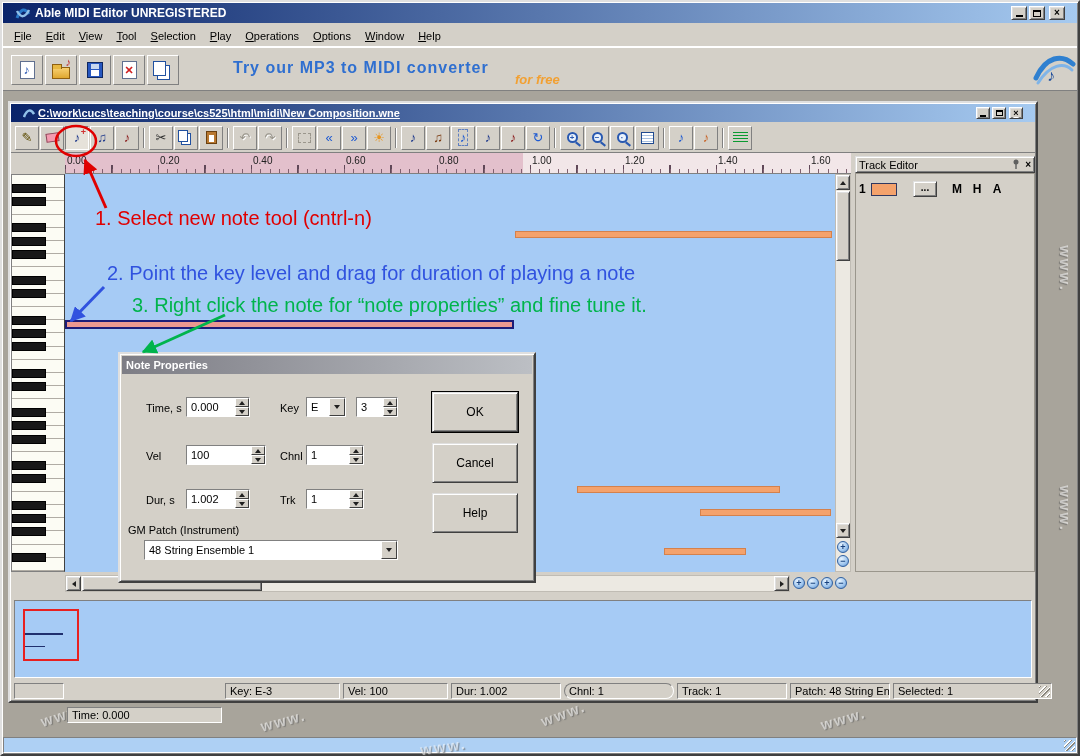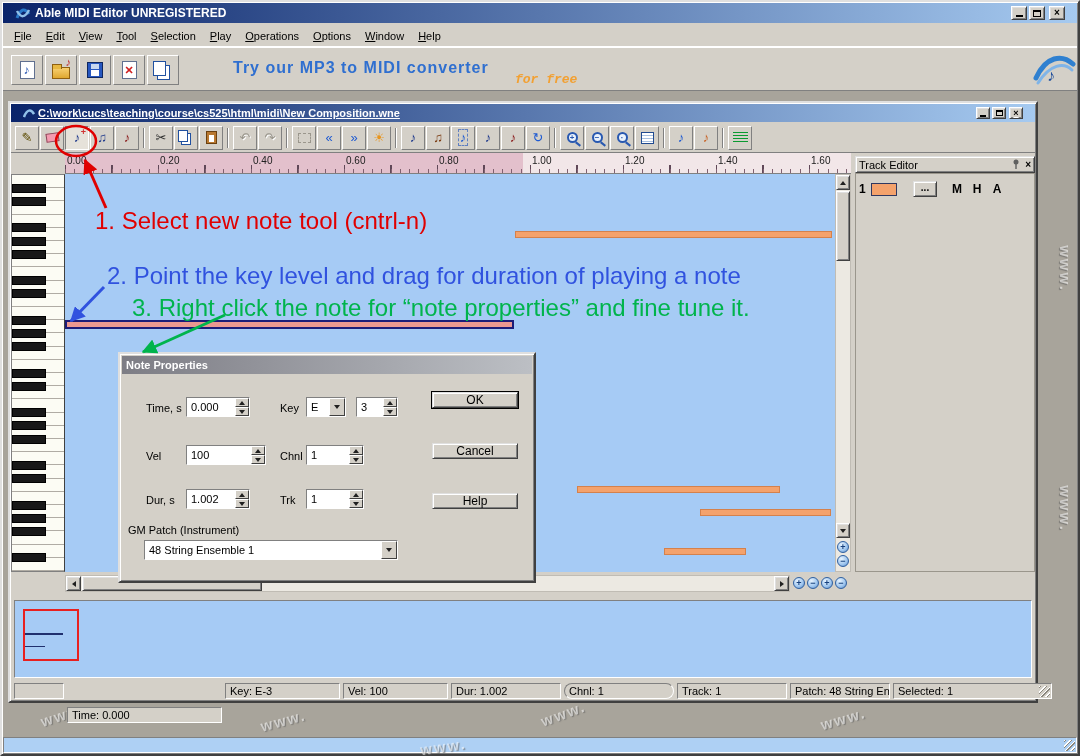--- a/index.html
+++ b/index.html
@@ -62,21 +62,21 @@
   .rticks-minor{position:absolute;left:0;right:0;bottom:0;height:4px;background:repeating-linear-gradient(90deg,#806070 0 1px,transparent 1px 9.3px);}
   .rticks-major{position:absolute;left:0;right:0;bottom:0;height:8px;background:repeating-linear-gradient(90deg,#604858 0 1px,transparent 1px 46.5px);}
   .rlabel{position:absolute;top:2px;font-size:10px;color:#202020;z-index:2;}
   
   .piano{background:#fcfcf4;border:1px solid #808080;border-right:1px solid #404040;overflow:hidden;z-index:11;}
   .wkey{position:absolute;left:0;width:100%;background:#fcfcf4;border-bottom:1px solid #b0aca4;}
   .bkey{position:absolute;left:0;width:34px;height:9px;background:#181818;border:1px solid #000;z-index:2;}
   .canvas{background:#a6cbf5;overflow:hidden;z-index:10;}
   .note{position:absolute;height:7px;background:#f4a26c;border:1px solid #d4814c;}
   .selnote{height:9px;background:#eb9890;border:2px solid #1c1c78;}
-  .ann{position:absolute;font-size:24px;white-space:nowrap;z-index:20;}
+  .ann{position:absolute;font-size:20px;white-space:nowrap;z-index:20;}
   .ann-red{color:#e00000;}
   .ann-blue{color:#3052df;}
   .ann-green{color:#00b44c;}
   
   .scroll{background:#ece9e2;border:1px solid #c0bcb4;z-index:11;}
   .sarrow{position:absolute;background:#d4d0c8;border:1px solid;border-color:#fff #404040 #404040 #fff;box-shadow:inset 1px 1px 0 #dfdfdf,inset -1px -1px 0 #808080;display:flex;align-items:center;justify-content:center;}
   .sthumb{position:absolute;background:#d4d0c8;border:1px solid;border-color:#fff #404040 #404040 #fff;box-shadow:inset 1px 1px 0 #dfdfdf,inset -1px -1px 0 #808080;}
   .tup{width:0;height:0;border-left:3px solid transparent;border-right:3px solid transparent;border-bottom:4px solid #202020;}
   .tdn{width:0;height:0;border-left:3px solid transparent;border-right:3px solid transparent;border-top:4px solid #202020;}
   .tlf{width:0;height:0;border-top:3px solid transparent;border-bottom:3px solid transparent;border-right:4px solid #202020;}
@@ -100,21 +100,21 @@
   .bottomstrip{background:#aed0f4;border:1px solid;border-color:#808080 #fff #fff #808080;z-index:1;}
   
   .dialog{background:#d4d0c8;border:2px solid;border-color:#dfdfdf #404040 #404040 #dfdfdf;box-shadow:inset 1px 1px 0 #fff,inset -1px -1px 0 #808080;z-index:40;}
   .dtitle{position:absolute;left:2px;right:2px;top:2px;height:18px;background:linear-gradient(90deg,#7d7d85,#bcbfc4);color:#fff;font-weight:bold;display:flex;align-items:center;padding-left:4px;font-size:11px;}
   .dlabel{position:absolute;font-size:11px;}
   .dfield{position:absolute;height:20px;display:flex;background:#fff;border:1px solid;border-color:#808080 #fff #fff #808080;box-shadow:inset 1px 1px 0 #404040,inset -1px -1px 0 #d4d0c8;}
   .fval{flex:1;padding:3px 3px 0 4px;font-size:11px;background:#fff;}
   .spin{width:14px;display:flex;flex-direction:column;}
   .sbtn{flex:1;background:#d4d0c8;border:1px solid;border-color:#fff #404040 #404040 #fff;display:flex;align-items:center;justify-content:center;}
   .drop{width:16px;background:#d4d0c8;border:1px solid;border-color:#fff #404040 #404040 #fff;display:flex;align-items:center;justify-content:center;}
-  .dbtn{position:absolute;width:86px;height:16px;background:#d4d0c8;border:1px solid;border-color:#dfdfdf #404040 #404040 #dfdfdf;box-shadow:inset 1px 1px 0 #fff,inset -1px -1px 0 #808080;font-size:12px;display:flex;align-items:center;justify-content:center;}
+  .dbtn{position:absolute;width:86px;height:40px;background:#d4d0c8;border:1px solid;border-color:#dfdfdf #404040 #404040 #dfdfdf;box-shadow:inset 1px 1px 0 #fff,inset -1px -1px 0 #808080;font-size:12px;display:flex;align-items:center;justify-content:center;}
   .dbtn.default{box-shadow:inset 1px 1px 0 #fff,inset -1px -1px 0 #808080,0 0 0 1px #000;}
   .overlay{pointer-events:none;z-index:60;}
 </style>
 </head>
 <body>
 
 <div class="frame abs" style="left:0;top:0;width:1080px;height:756px;"></div>
 
 <div class="tbar abs" style="left:3px;top:3px;width:1074px;height:20px;font-size:12px;z-index:2;">
   <svg width="16" height="16" style="margin-right:4px;">
@@ -154,21 +154,21 @@
       </button><button class="mtbtn" style="left: 42px;">
         <span class="mi mi-open"></span>
       </button><button class="mtbtn" style="left: 76px;">
         <span class="mi mi-save"></span>
       </button><button class="mtbtn" style="left: 110px;">
         <span class="mi mi-close"></span>
       </button><button class="mtbtn" style="left: 144px;">
         <span class="mi mi-copy"></span>
       </button></span>
   <span class="banner" style="top:11px;">Try our MP3 to MIDI converter</span>
-  <span class="banner2" style="top:24px;font-family:Liberation Mono, monospace;">for free</span>
+  <span class="banner2" style="top:24px;">for free</span>
   <svg class="abs" style="left:1029px;top:2px;" width="44" height="40">
     <path d="M4 28 C14 6,30 4,41 14" stroke="#2f80d0" stroke-width="5" fill="none" stroke-linecap="round"></path>
     <path d="M6 33 C18 14,32 12,40 20" stroke="#7fb4e8" stroke-width="3" fill="none" stroke-linecap="round"></path>
     <text x="15" y="31" font-size="16" fill="#1a4a9a">♪</text>
   </svg>
 </div>
 
 <div class="mdi abs" style="left:3px;top:91px;width:1074px;height:646px;"></div>
 <div class="bottomstrip abs" style="left:3px;top:737px;width:1074px;height:16px;">
   <span class="grip abs" style="right:0;bottom:0;width:14px;height:14px;"></span>

